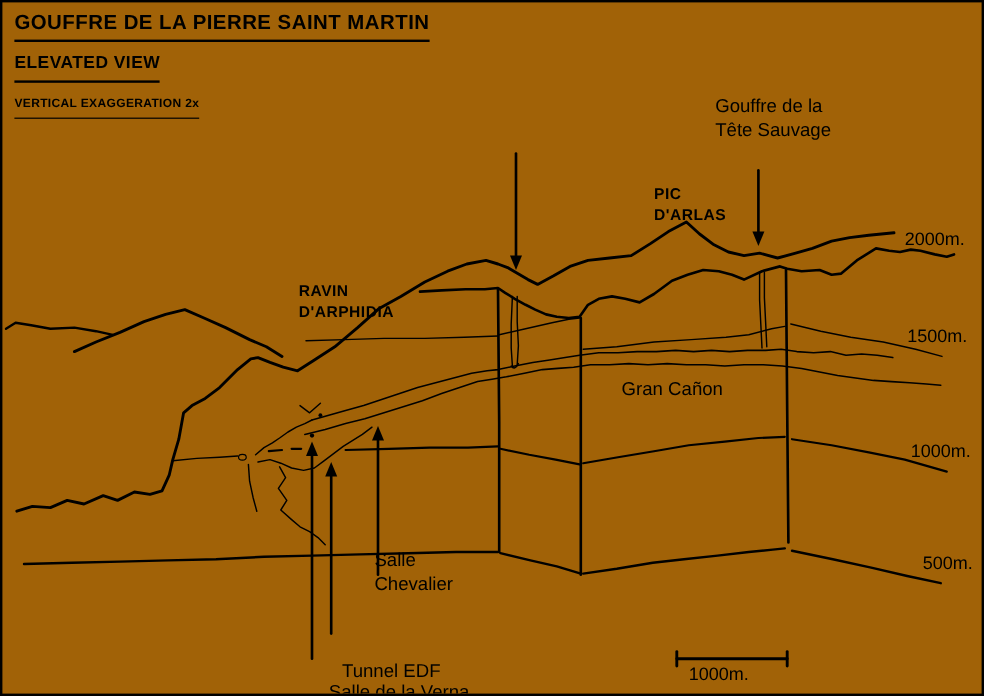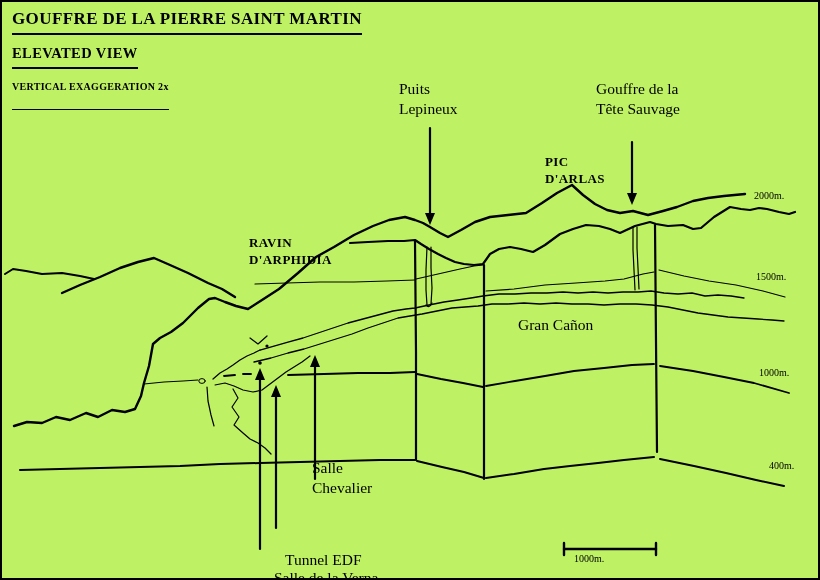--- a/index.html
+++ b/index.html
@@ -1,28 +1,28 @@
 <!DOCTYPE html>
 <html><head>
 <meta charset="utf-8">
 <style>
   html,body{margin:0;padding:0;background:#fff;}
   .frame{
     position:relative;width:820px;height:580px;box-sizing:border-box;
-    border:2px solid #000;background:#bef264;overflow:hidden;
-    font-family:Liberation Serif, serif;color:#000;
+    border:2px solid #000;background:#a16207;overflow:hidden;
+    font-family:Liberation Sans, sans-serif;color:#000;
   }
   .frame svg{position:absolute;left:0;top:0;}
   .lbl{position:absolute;white-space:pre-line;line-height:1.28;color:#000;}
   .title{font-size:17px;font-weight:bold;letter-spacing:.4px;border-bottom:2px solid #000;padding-bottom:3px;}
   .subtitle{font-size:14.5px;font-weight:bold;letter-spacing:.4px;border-bottom:2px solid #000;padding-bottom:4px;}
-  .note{font-size:10px;font-weight:bold;letter-spacing:.3px;border-bottom:1.5px solid #000;padding-bottom:15px;}
+  .note{font-size:10px;font-weight:bold;letter-spacing:.3px;border-bottom:1.5px solid #000;padding-bottom:4px;}
   .feature{font-size:15.5px;}
   .tiny{font-size:13px;font-weight:bold;letter-spacing:.4px;}
-  .elev{font-size:10px;}
+  .elev{font-size:15px;}
 </style>
 </head>
 <body>
 
 <div class="frame">
 
   <svg width="820" height="580" viewBox="0 0 820 580" fill="none" stroke="#000" stroke-linecap="round" stroke-linejoin="round">
 
     <path stroke-width="2" d="M3,272 L11,267 L24,269 L40,272 L60,271 L78,274 L92,277"></path>
 
@@ -128,33 +128,31 @@
       <path d="M562,547 L654,547"></path>
       <path d="M562,541 L562,553"></path>
       <path d="M654,541 L654,553"></path>
     </g>
   </svg>
 
   <div class="lbl title" style="left:10px;top:6px;">GOUFFRE DE LA PIERRE SAINT MARTIN</div>
   <div class="lbl subtitle" style="left:10px;top:42px;">ELEVATED VIEW</div>
   <div class="lbl note" style="left:10px;top:79px;">VERTICAL EXAGGERATION 2x</div>
 
-  <div class="lbl feature" style="left:397px;top:77px;">Puits
-Lepineux</div>
   <div class="lbl feature" style="left:594px;top:77px;">Gouffre de la
 Tête Sauvage</div>
   <div class="lbl tiny" style="left:543px;top:152px;">PIC
 D'ARLAS</div>
   <div class="lbl tiny" style="left:247px;top:233px;">RAVIN
 D'ARPHIDIA</div>
   <div class="lbl feature" style="left:516px;top:313px;">Gran Cañon</div>
   <div class="lbl feature" style="left:310px;top:456px;">Salle
 Chevalier</div>
   <div class="lbl feature" style="left:272px;top:527px;margin-top:39px;">Salle de la Verna</div>
   <div class="lbl feature" style="left:254px;top:548px;margin-left:29px;">Tunnel EDF</div>
 
   <div class="lbl elev" style="left:752px;top:188px;">2000m.</div>
   <div class="lbl elev" style="left:754px;top:269px;text-align:right;">1500m.</div>
   <div class="lbl elev" style="left:757px;top:365px;">1000m.</div>
-  <div class="lbl elev" style="left:767px;top:458px;">400m.</div>
+  <div class="lbl elev" style="left:767px;top:458px;">500m.</div>
 
   <div class="lbl elev" style="left:572px;top:551px;">1000m.</div>
 </div>
 
 </body></html>

